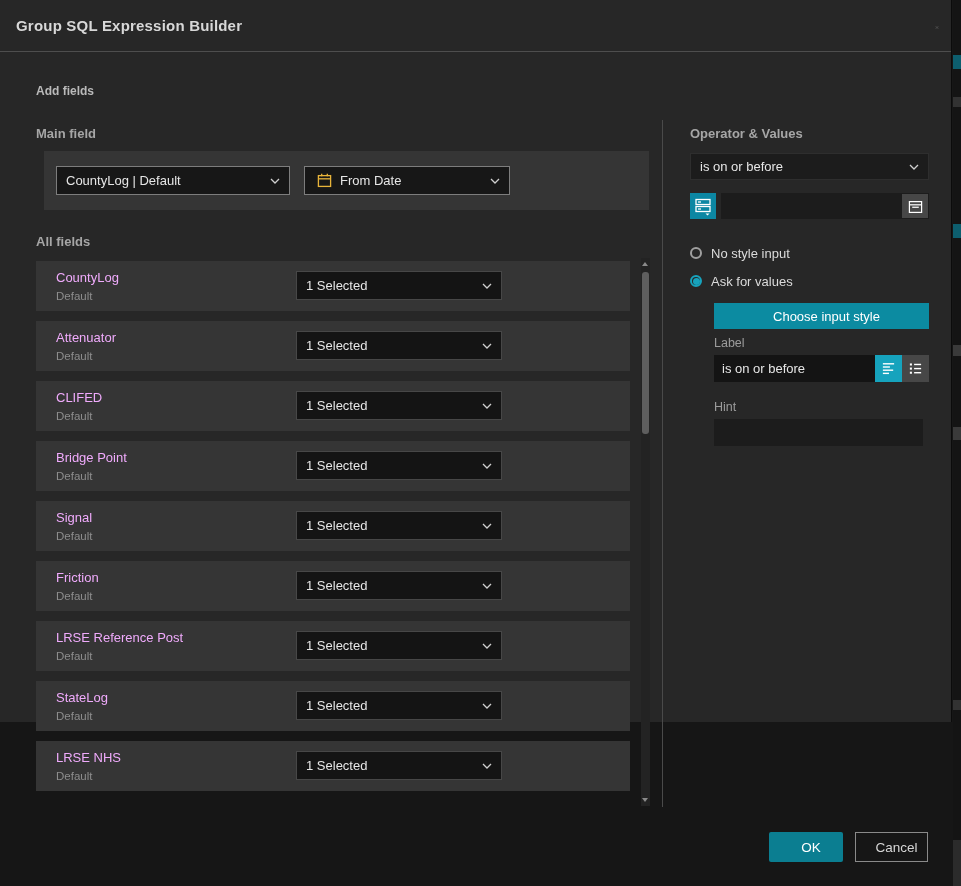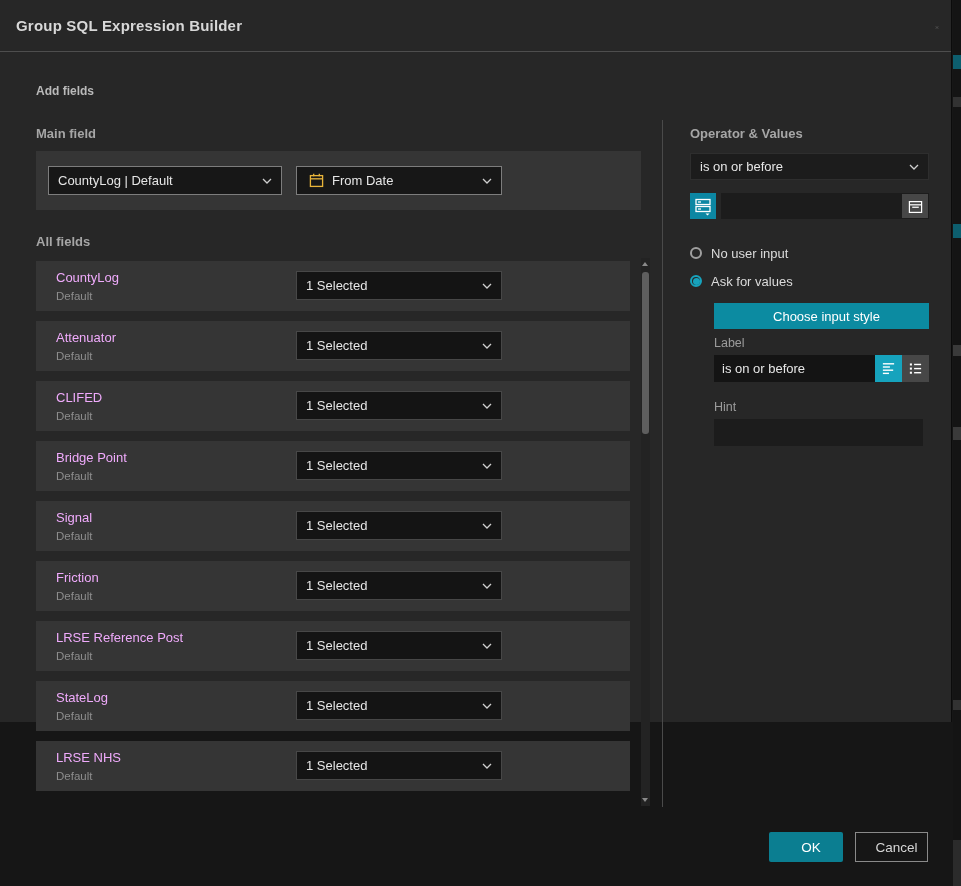--- a/index.html
+++ b/index.html
@@ -38,21 +38,21 @@
   .dd{
     display:flex;align-items:center;gap:8px;
     background:#171717;border:1px solid #7d7d7d;
     padding:0 9px;color:#e6e6e6;font-size:13px;
   }
   .dd .dd-text{flex:1;white-space:nowrap;overflow:hidden;}
   .dd.dark{background:#141414;border-color:#474747;}
   .dd.flat{background:#1c1c1c;border-color:#2e2e2e;}
 
   
-  .main-panel{position:absolute;left:36px;top:151px;width:605px;height:59px;background:#353535;}
+  .main-panel{position:absolute;left:44px;top:151px;width:605px;height:59px;background:#353535;}
   .main-panel .dd{position:absolute;top:15px;height:29px;}
   .dd-layer{left:12px;width:234px;}
   .dd-field{left:260px;width:206px;padding-left:12px;}
 
   
   .list{position:absolute;left:36px;top:261px;width:594px;}
   .row{position:relative;height:50px;background:#353535;margin-bottom:10px;}
   .row .r-name{position:absolute;left:20px;top:9px;font-size:13px;color:#f0abfc;}
   .row .r-sub{position:absolute;left:20px;top:29px;font-size:11.5px;color:#8d8d8d;}
   .row .dd{position:absolute;left:260px;top:10px;width:206px;height:29px;}
@@ -298,21 +298,21 @@
           <rect x="1.5" y="2.8" width="13" height="11.5" fill="none" stroke="#fff" stroke-width="1.3"></rect>
           <line x1="1.5" y1="6.2" x2="14.5" y2="6.2" stroke="#fff" stroke-width="1.3"></line>
           <line x1="4.5" y1="8.8" x2="11.5" y2="8.8" stroke="#fff" stroke-width="1.3"></line>
         </svg>
       </button>
     </div>
   </div>
 
   <div class="radio-row" style="top:245px;">
     <span class="radio"></span>
-    <span class="radio-lbl">No user input</span>
+    <span class="radio-lbl">No style input</span>
   </div>
   <div class="radio-row" style="top:273px;">
     <span class="radio sel">
         <span class="dot"></span>
       </span>
     <span class="radio-lbl">Ask for values</span>
   </div>
 
   <button class="choose-btn">Choose input style</button>
 

